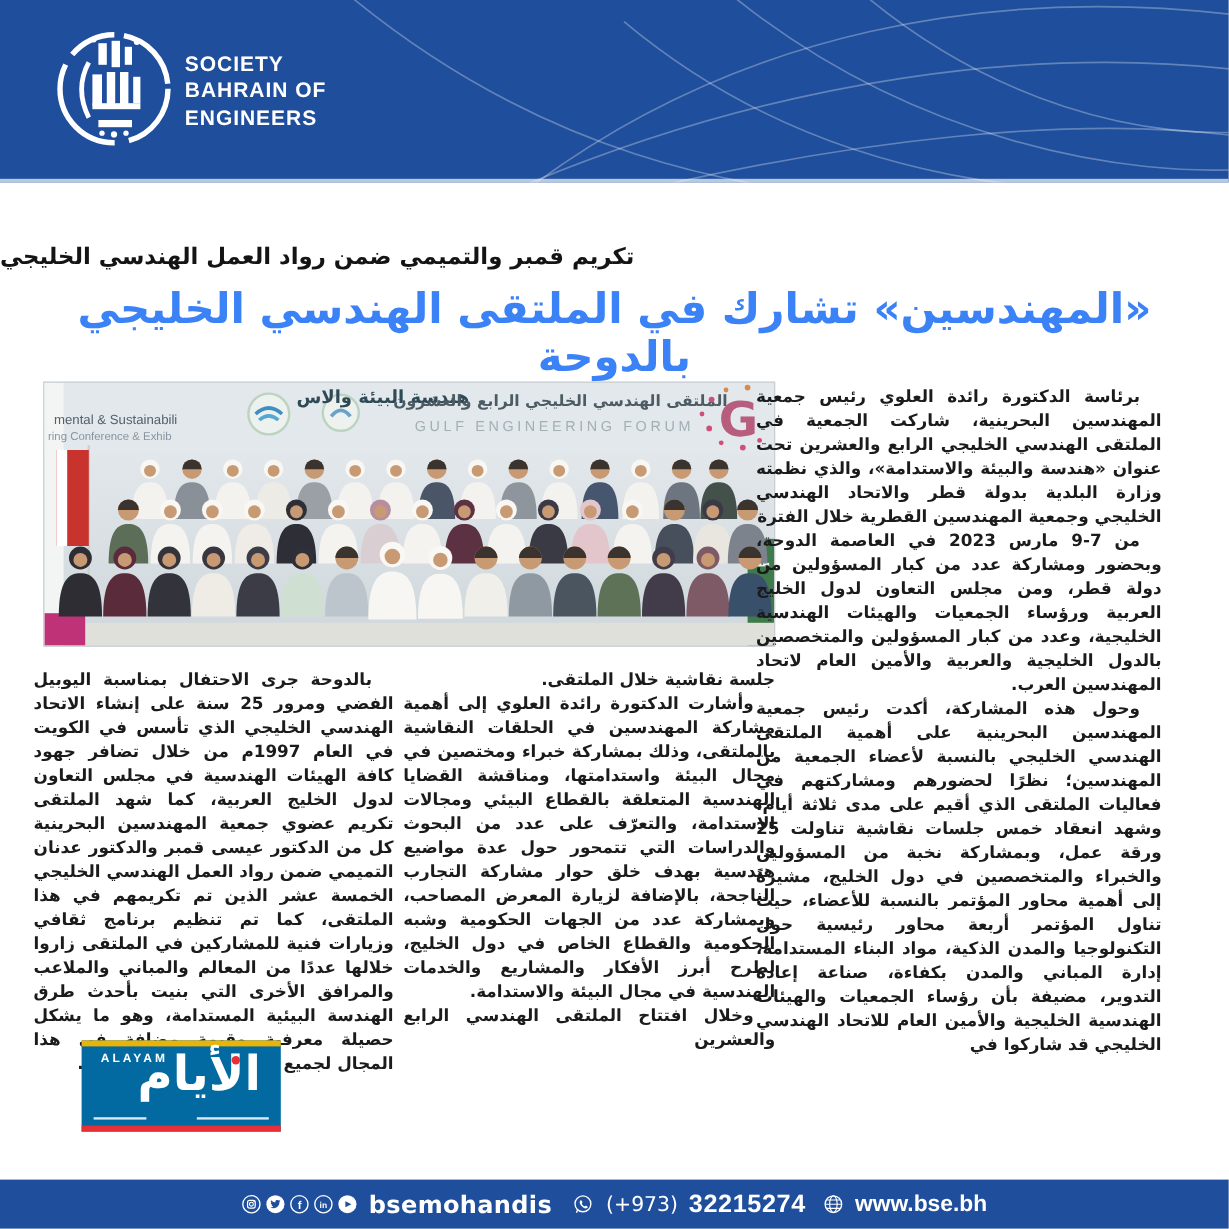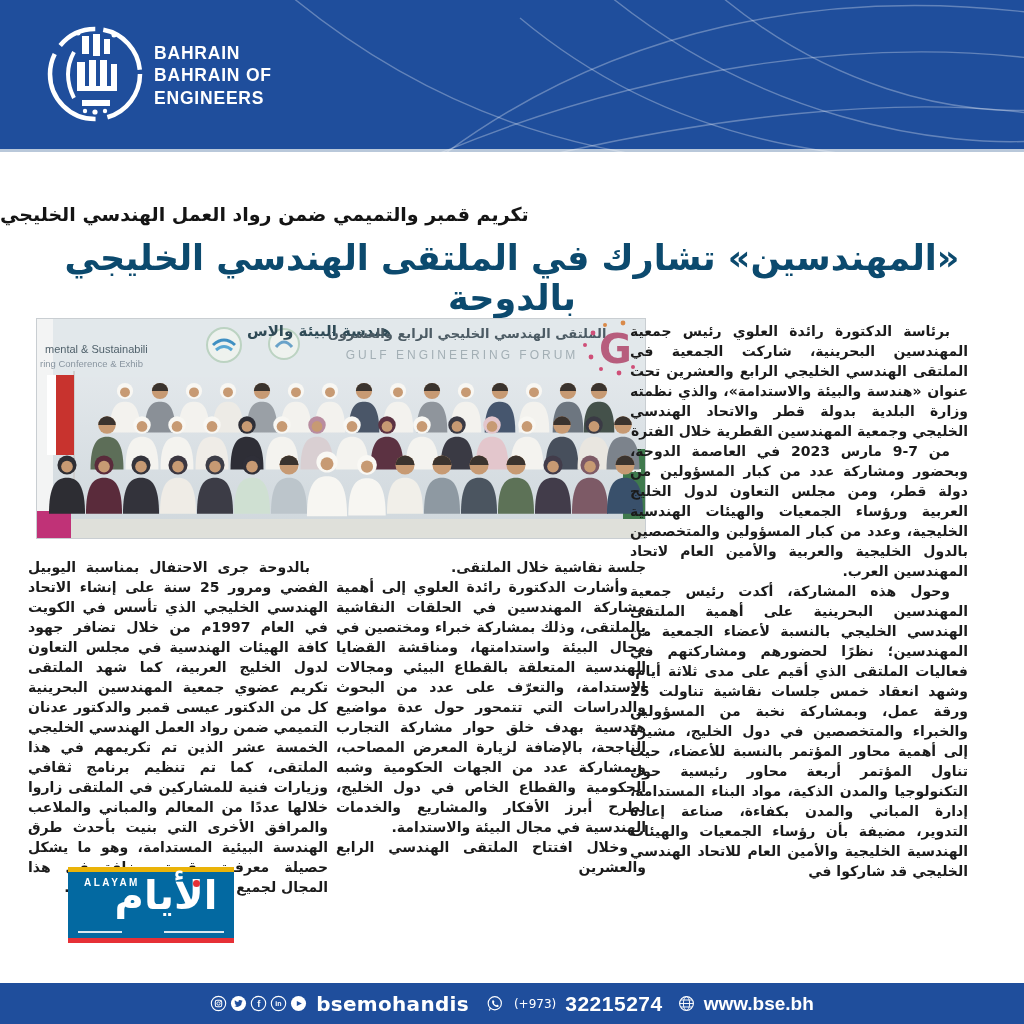--- a/index.html
+++ b/index.html
@@ -12,21 +12,21 @@
     background:#1f4e9c;border-bottom:3px solid #b9c8da;}
   .header-arcs{position:absolute;right:0;top:0;width:1024px;height:152px;}
   .bse-logo{position:absolute;left:44px;top:16px;width:102px;height:116px;}
   .orgname{position:absolute;left:154px;top:42px;color:#fff;font-weight:bold;
     font-size:17.5px;line-height:1.28;letter-spacing:.8px;
     font-family:"Liberation Sans",sans-serif;}
   
   .kicker{position:absolute;top:203px;left:0;width:100%;text-align:left;
     direction:rtl;font-weight:bold;font-size:19px;color:#141414;}
   .headline{position:absolute;top:238px;left:0;width:100%;text-align:center;
-    direction:rtl;font-weight:bold;font-size:35px;color:#0c4a6e;}
+    direction:rtl;font-weight:bold;font-size:35px;color:#3b82f6;}
   
   .photo{position:absolute;left:36px;top:318px;width:608px;height:219px;
     border:1px solid #c9ced2;box-sizing:content-box;background:#dde3e7;}
   
   .col{position:absolute;direction:rtl;text-align:justify;font-size:14px;
     line-height:20px;font-weight:bold;color:#1b1b1b;}
   .col p{margin:0;text-indent:18px;}
   .col p.caption{text-indent:0;}
   #col-right{left:630px;top:321px;width:338px;height:514px;}
   #col-mid{left:336px;top:557px;width:310px;height:292px;}
@@ -44,21 +44,21 @@
   .alayam-line{position:absolute;bottom:5px;height:2px;background:rgba(255,255,255,.85);}
   .alayam-line.l1{left:10px;width:44px;}
   .alayam-line.l2{right:10px;width:60px;}
   
   .footer{position:absolute;left:0;top:983px;width:1024px;height:41px;
     background:#1f4e9c;display:flex;align-items:center;justify-content:center;
     gap:9px;color:#fff;}
   .fico{width:17px;height:17px;display:block;}
   .social-row{display:flex;align-items:center;gap:3px;}
   .handle{font-size:20px;font-weight:bold;letter-spacing:.3px;}
-  .phone-prefix{font-size:12px;margin-left:2px;}
+  .phone-prefix{font-size:17px;margin-left:2px;}
   .phone{font-size:21px;font-weight:bold;letter-spacing:.5px;
     font-family:"Liberation Sans",sans-serif;}
   .website{font-size:19px;font-weight:bold;font-family:"Liberation Sans",sans-serif;}
 </style>
 </head>
 <body>
 
 <div class="header">
   <svg class="header-arcs" viewBox="0 0 1024 152">
     <g fill="none" stroke="rgba(255,255,255,0.30)" stroke-width="1.4">
@@ -85,21 +85,21 @@
       <rect x="56" y="44" width="7" height="30"></rect>
         <rect x="67" y="48" width="6" height="22"></rect>
       <rect x="33" y="70" width="40" height="5"></rect>
       <rect x="38" y="84" width="28" height="6"></rect>
         <circle cx="51" cy="96" r="2.6"></circle>
       <circle cx="41" cy="95" r="2.2"></circle>
         <circle cx="61" cy="95" r="2.2"></circle>
     </g>
   </svg>
   <div class="orgname">
-    <div>BAHRAIN</div>
+    <div>SOCIETY</div>
     <div>BAHRAIN OF</div>
     <div>ENGINEERS</div>
   </div>
 </div>
 
 <div class="kicker">تكريم قمبر والتميمي ضمن رواد العمل الهندسي الخليجي</div>
 <div class="headline">«المهندسين» تشارك في الملتقى الهندسي الخليجي بالدوحة</div>
 
 <svg class="photo" viewBox="0 0 608 219">
   <defs>

